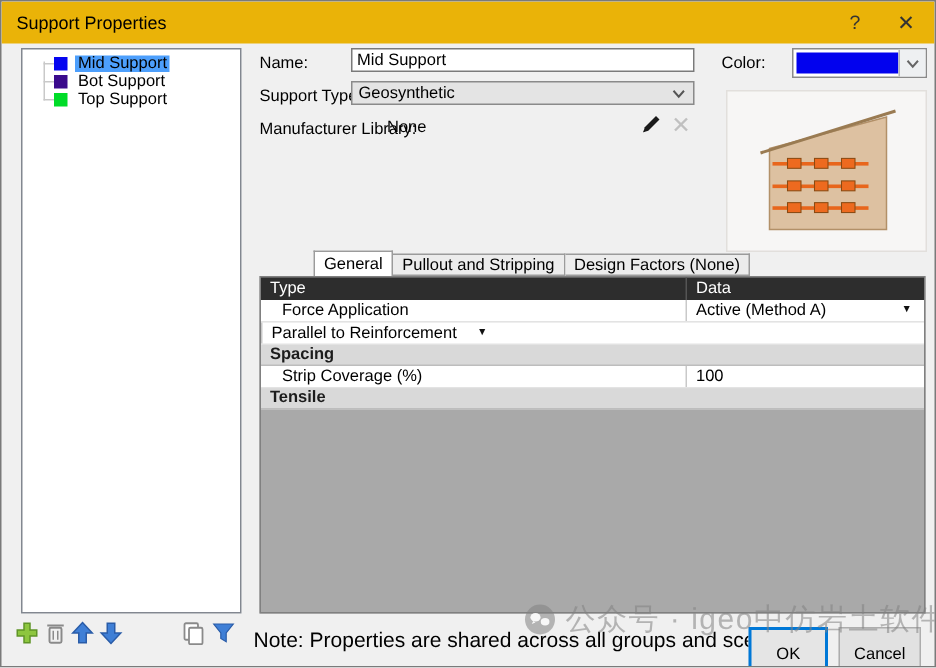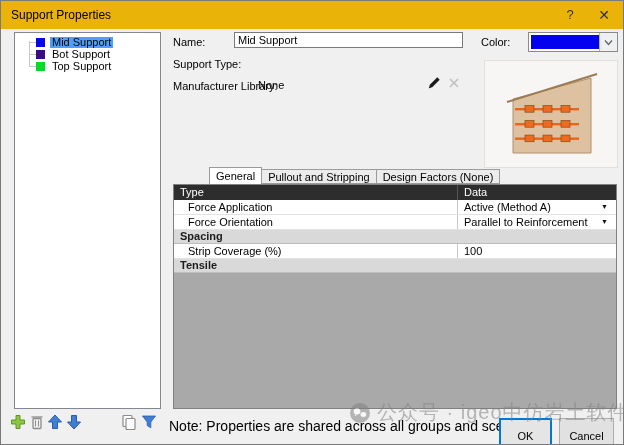--- a/index.html
+++ b/index.html
@@ -144,20 +144,26 @@
     </svg>
     <svg class="tool-icon" style="left:131px" viewBox="0 0 16 16">
       <path d="M1.5 2 H14.5 L9.8 8 V13.8 L6.2 11.6 V8 Z" fill="#3f7fd6" stroke="#2a5ca8" stroke-width="0.8"></path>
     </svg>
   </div>
 
   <span class="flabel" style="left:172px; top:35px;">Name:</span>
   <input class="name-input" type="text" value="Mid Support" style="">
 
   <span class="flabel" style="left:172px; top:57px;">Support Type:</span>
+  <div class="type-select">
+    <span>Geosynthetic</span>
+    <svg class="chev" width="9" height="7" viewBox="0 0 9 7">
+      <polyline points="1,1.5 4.5,5.5 8,1.5" fill="none" stroke="#555" stroke-width="1.3"></polyline>
+    </svg>
+  </div>
 
   <span class="flabel" style="left:172px; top:79px;">Manufacturer Library:</span>
   <span class="mfr-value">None</span>
   <svg class="pencil-icon" viewBox="0 0 16 16">
     <path d="M2 14 L3 10.5 L11 2.5 L13.5 5 L5.5 13 Z" fill="#1a1a1a"></path>
     <path d="M2 14 L3.2 13.7 L2.3 12.8 Z" fill="#1a1a1a"></path>
   </svg>
   <svg class="clear-icon" viewBox="0 0 12 12">
     <line x1="2" y1="2" x2="10" y2="10" stroke="#c0c0c0" stroke-width="1.6"></line>
     <line x1="10" y1="2" x2="2" y2="10" stroke="#c0c0c0" stroke-width="1.6"></line>
@@ -206,21 +212,20 @@
       <div class="tcell col-data">Data</div>
     </div>
     <div class="trow param">
       <div class="tcell col-type">Force Application</div>
       <div class="tcell col-data">
         <span>Active (Method A)</span>
         <span class="dd-arrow">▼</span>
       </div>
     </div>
     <div class="trow param">
-      <div class="tcell col-type">Force Orientation</div>
       <div class="tcell col-data">
         <span>Parallel to Reinforcement</span>
         <span class="dd-arrow">▼</span>
       </div>
     </div>
     <div class="trow section">
       <div class="tcell">Spacing</div>
     </div>
     <div class="trow param">
       <div class="tcell col-type">Strip Coverage (%)</div>

